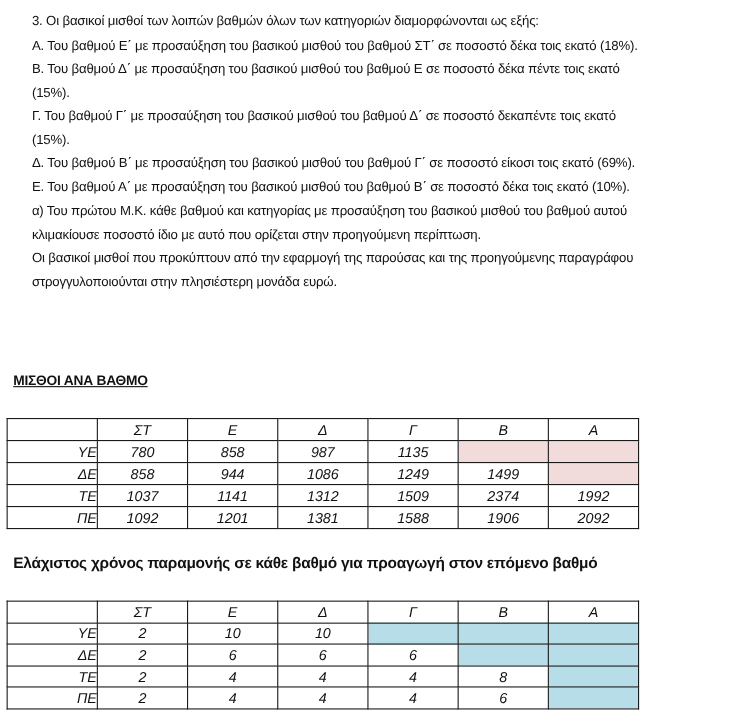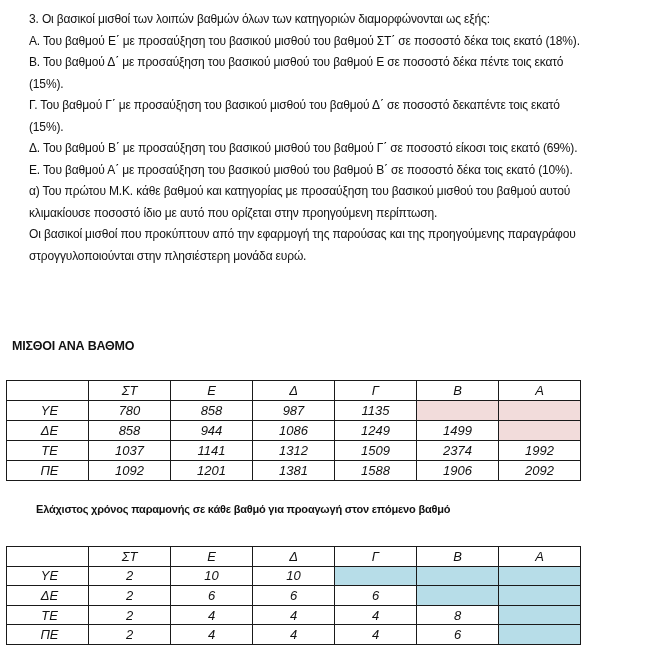--- a/index.html
+++ b/index.html
@@ -1,24 +1,24 @@
 <!DOCTYPE html>
 <html><head>
 <meta charset="utf-8">
 <style>
   * { margin: 0; padding: 0; box-sizing: border-box; }
   html, body { width: 663px; height: 660px; background: #ffffff; overflow: hidden; }
   body { font-family: "Liberation Sans", sans-serif; color: #111; position: relative; }
   .para-block { position: absolute; left: 29px; top: 9px; width: 648px; font-size: 12px; line-height: 21.5px; letter-spacing: -0.15px; }
   .para-block p { white-space: nowrap; }
-  .h1 { position: absolute; left: 12px; top: 339px; font-size: 12.5px; font-weight: bold; letter-spacing: -0.2px; }
-  .h2 { position: absolute; left: 12px; top: 503px; font-size: 11px; font-weight: bold; letter-spacing: -0.2px; margin-left: 24px; }
+  .h1 { position: absolute; left: 12px; top: 339px; font-size: 12.5px; font-weight: bold; letter-spacing: -0.2px; text-decoration: underline; }
+  .h2 { position: absolute; left: 12px; top: 503px; font-size: 14px; font-weight: bold; letter-spacing: -0.2px; }
   table.grid { position: absolute; left: 6px; border-collapse: collapse; table-layout: fixed; font-size: 13px; font-style: italic; }
   table.grid td { border: 1px solid #1a1a1a; width: 82px; text-align: center; padding: 0; }
-  table.grid td.rowlabel { text-align: center; padding-left: 4px; }
+  table.grid td.rowlabel { text-align: right; padding-left: 4px; }
   #tbl1 { top: 380px; }
   #tbl1 td { height: 20px; }
   #tbl2 { top: 546px; }
   #tbl2 td { height: 19.6px; }
   td.shade-pink { background: #f2dcdb; }
   td.shade-blue { background: #b7dde8; }
 </style>
 </head>
 <body>
 

